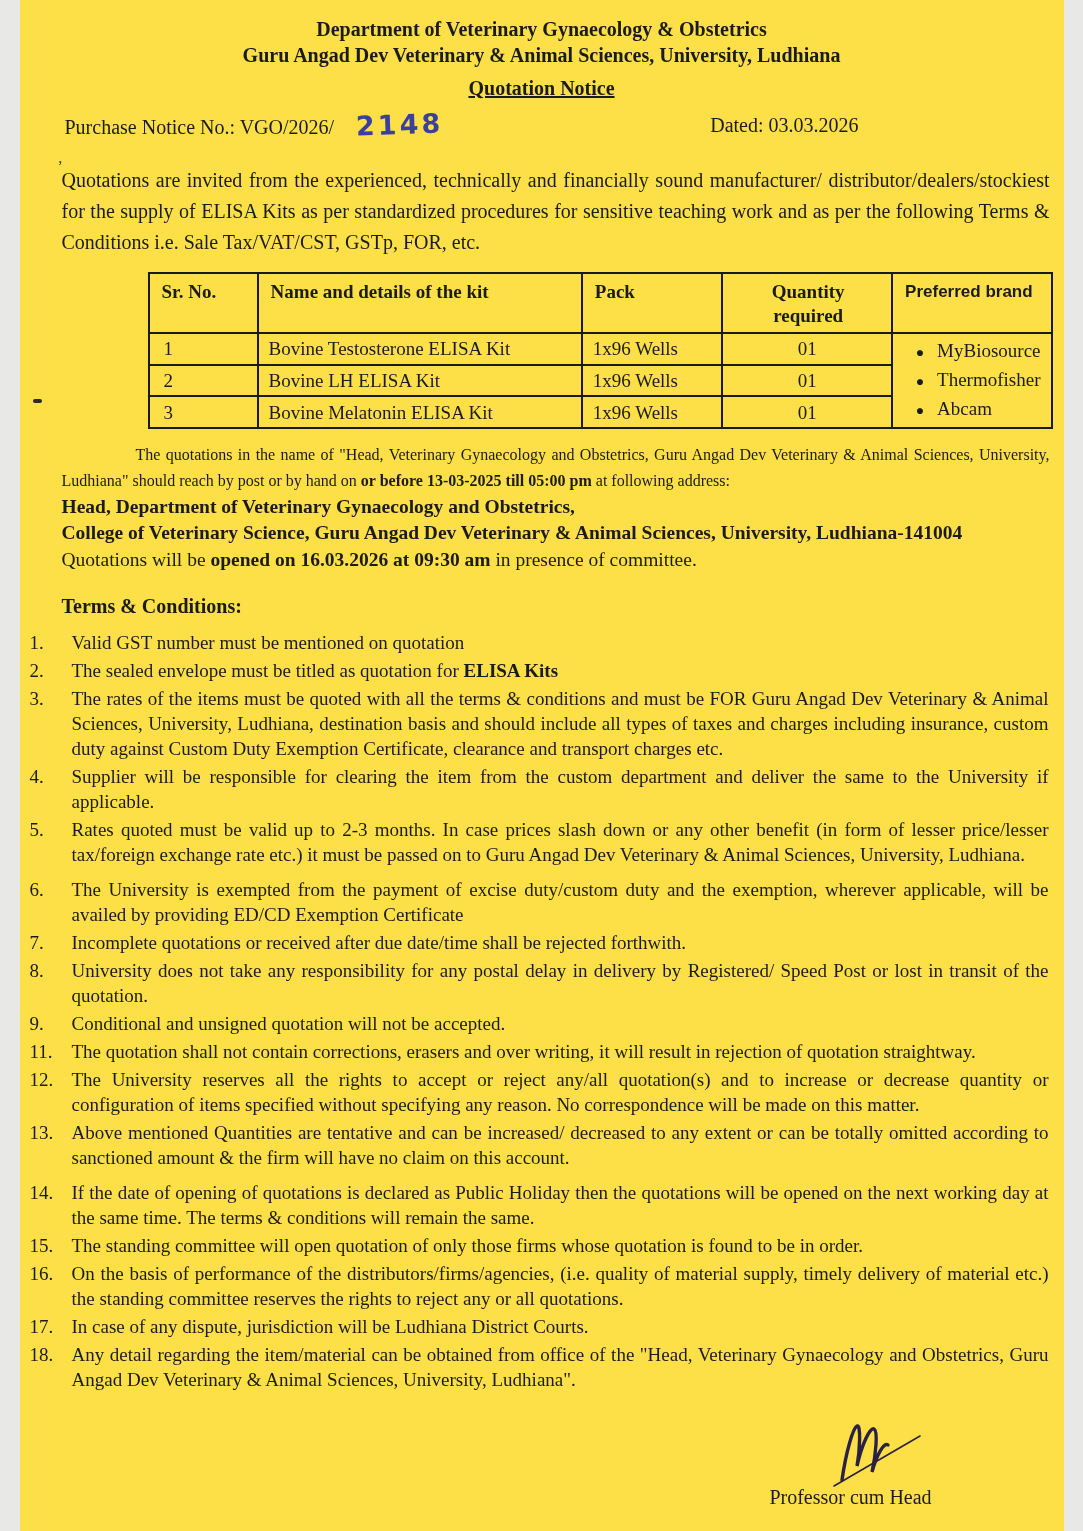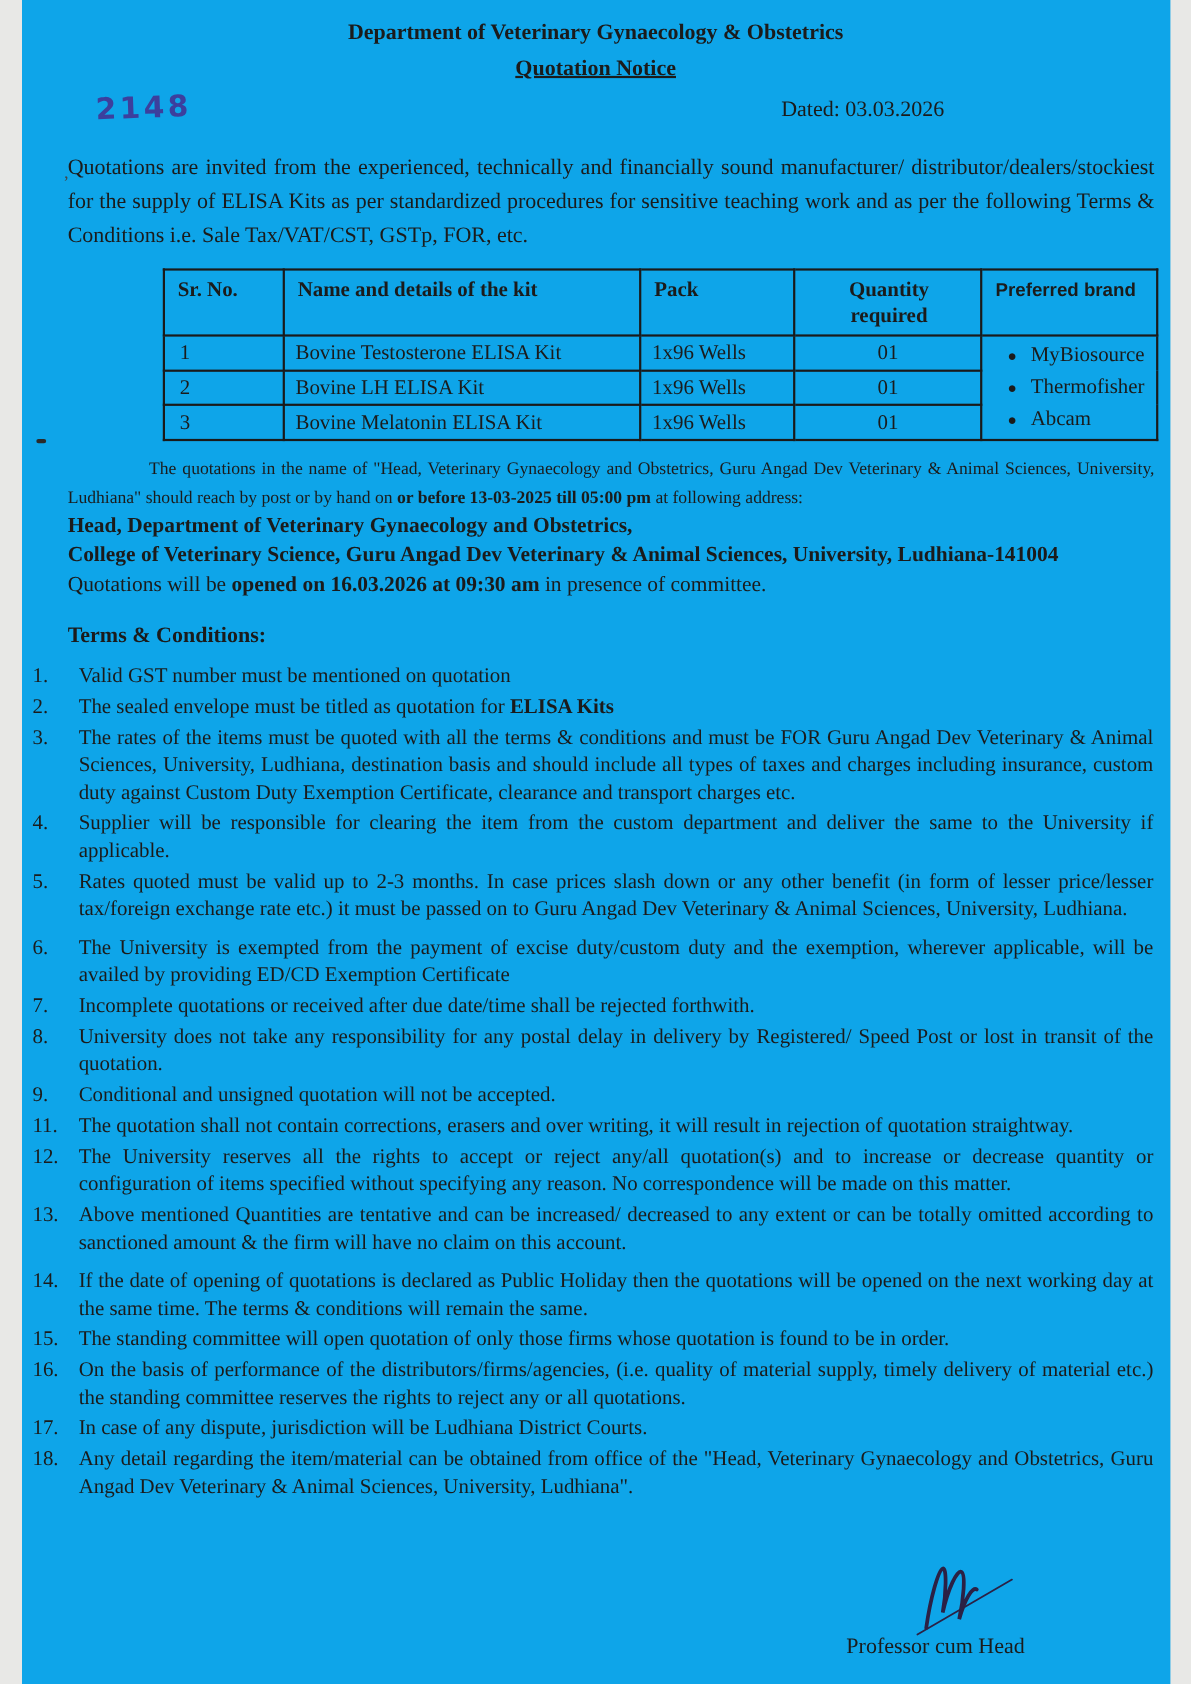--- a/index.html
+++ b/index.html
@@ -1,20 +1,20 @@
 <!DOCTYPE html>
 <html><head>
 <meta charset="utf-8">
 <style>
   html,body { margin:0; padding:0; background:#e8e8e6; }
   .page {
     position:relative;
     width:1044px; height:1531px;
     margin:0 auto;
-    background:#0ea5e9;
+    background:#fde047;
     color:#1b1b1b;
     font-family:"Liberation Serif","DejaVu Serif",serif;
     overflow:hidden;
   }
   
   .doc-header { text-align:center; padding-top:16px; }
   .doc-title-1, .doc-title-2 { font-size:20px; font-weight:bold; line-height:26px; }
   .doc-title-3 {
     display:inline-block; margin-top:7px;
     font-size:20px; font-weight:bold; line-height:26px;
@@ -90,25 +90,27 @@
   }
   b { font-weight:bold; }
 </style>
 </head>
 <body>
 
 <div class="page">
 
   <div class="doc-header">
     <div class="doc-title-1">Department of Veterinary Gynaecology &amp; Obstetrics</div>
+    <div class="doc-title-2">Guru Angad Dev Veterinary &amp; Animal Sciences, University, Ludhiana</div>
     <div><span class="doc-title-3">Quotation Notice</span></div>
   </div>
 
   <div class="notice-row">
     <span class="notice-left">
+      <span>Purchase Notice No.: VGO/2026/</span>
       <span class="handwritten-number">2148</span>
     </span>
     <span>Dated: 03.03.2026</span>
   </div>
 
   <span class="artifact-quote">’</span>
   <p class="intro">Quotations are invited from the experienced, technically and financially sound manufacturer/ distributor/dealers/stockiest for the supply of ELISA Kits as per standardized procedures for sensitive teaching work and as per the following Terms &amp; Conditions i.e. Sale Tax/VAT/CST, GSTp, FOR, etc.</p>
 
   <table class="kit-table">
     <thead>

